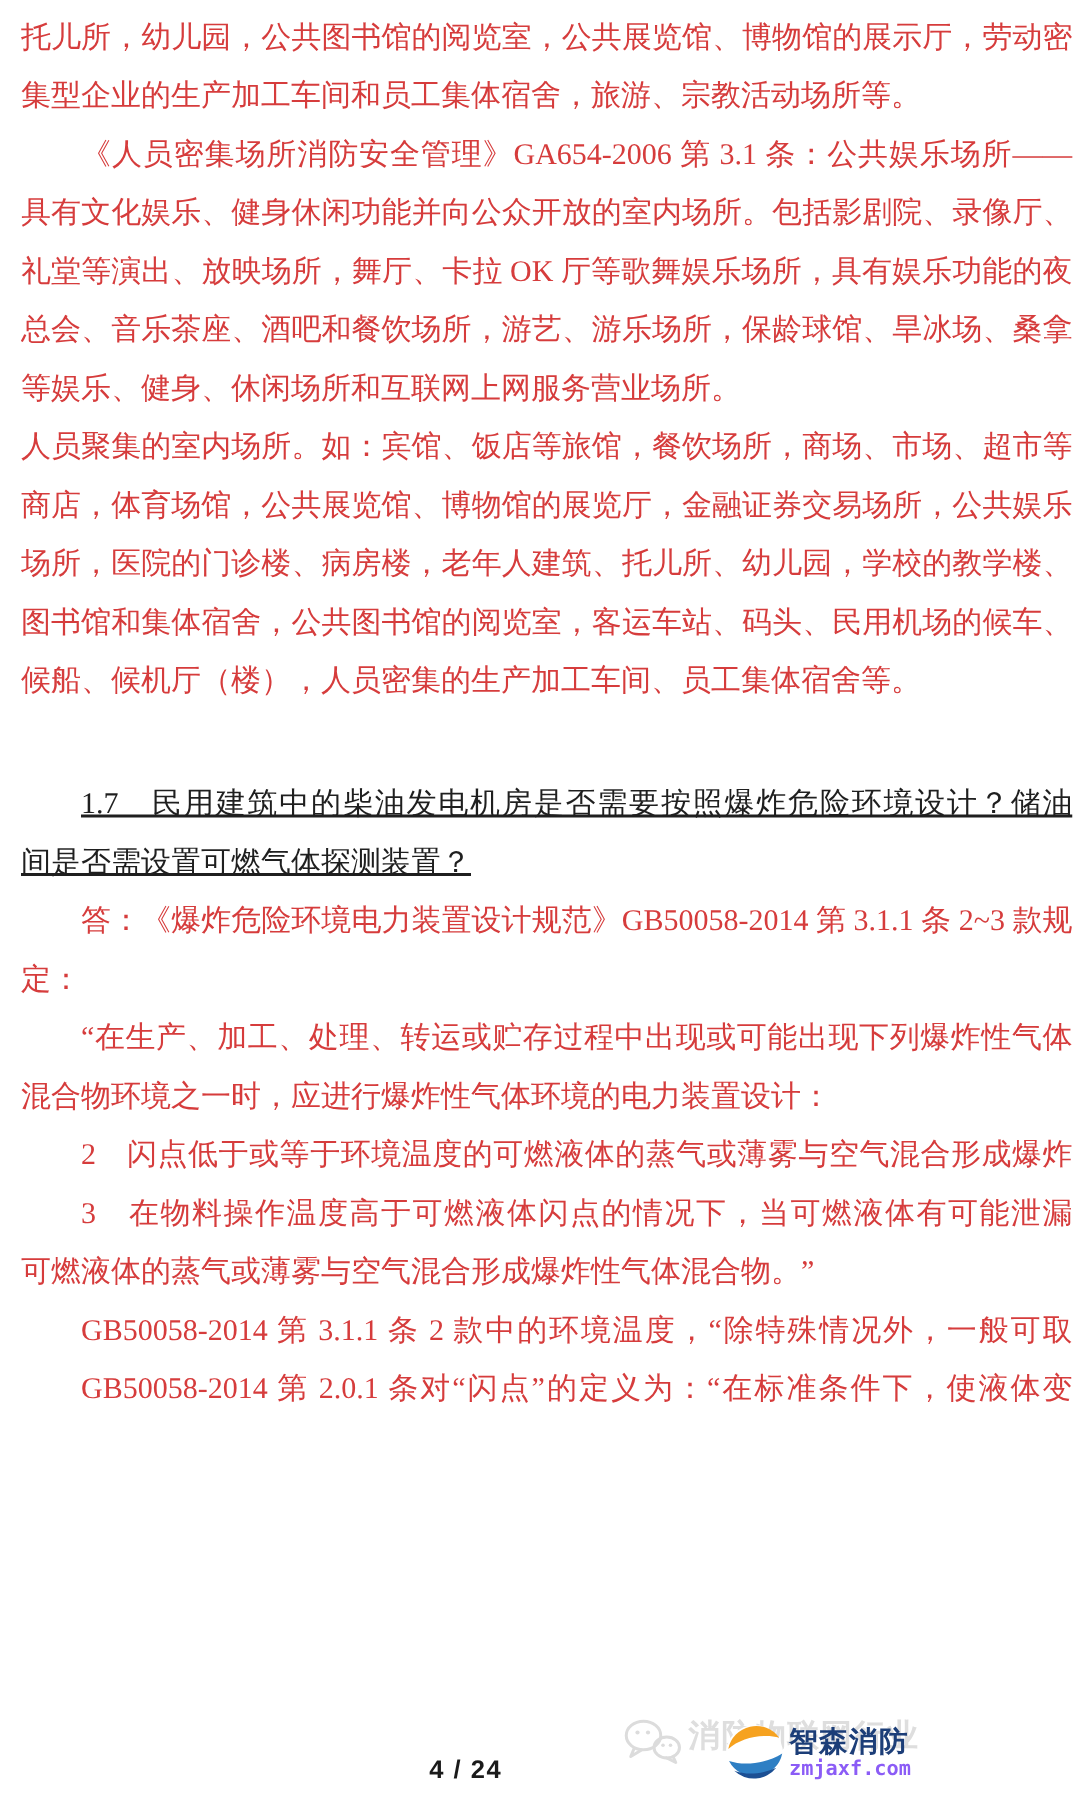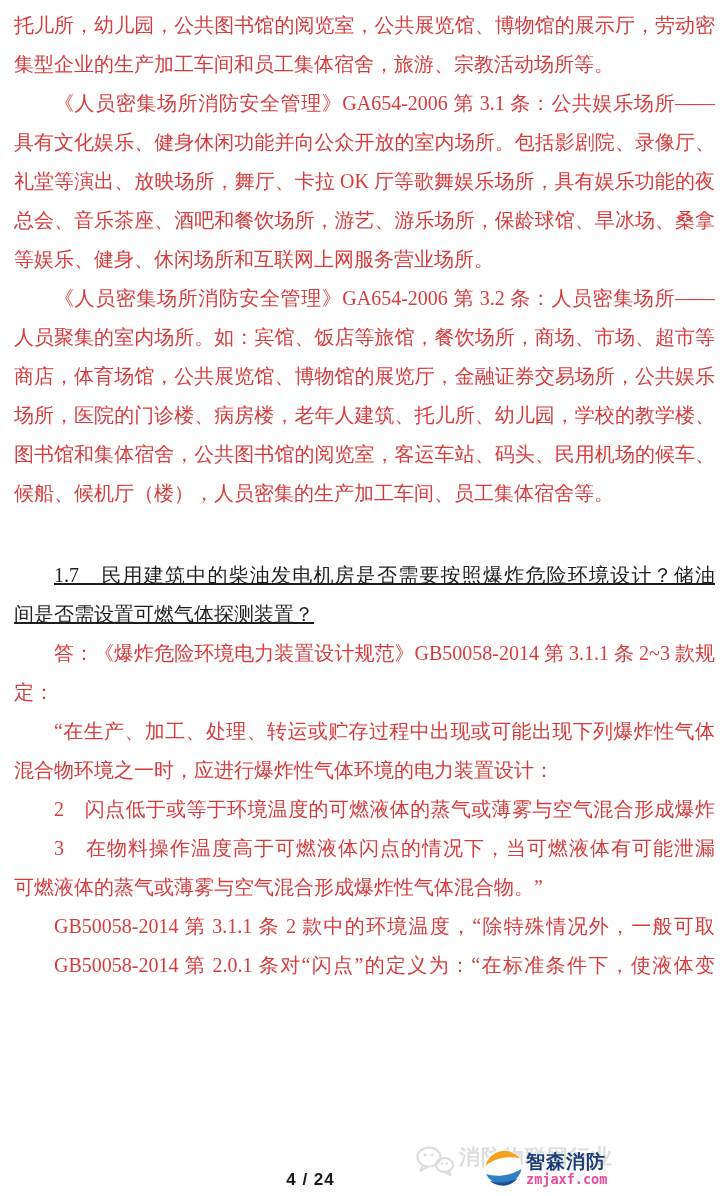--- a/index.html
+++ b/index.html
@@ -82,21 +82,21 @@
     font-weight: bold;
     font-size: 19px;
     color: var(--brand_navy, #1c3e78);
     letter-spacing: 1px;
     white-space: nowrap;
   }
   .brand-url {
     font-family: "DejaVu Sans Mono", monospace;
     font-weight: bold;
     font-size: 13.5px;
-    color: #ec4899;
+    color: #8b5cf6;
     margin-top: 2px;
     white-space: nowrap;
   }
 </style>
 </head>
 <body>
 
 <div class="page">
 
   <div class="doc-body" id="doc-body">
@@ -105,21 +105,20 @@
         <div class="line last">集型企业的生产加工车间和员工集体宿舍，旅游、宗教活动场所等。</div>
       </div>
       <div class="para red">
         <div class="line indent">《人员密集场所消防安全管理》GA654-2006 第 3.1 条：公共娱乐场所——</div>
         <div class="line">具有文化娱乐、健身休闲功能并向公众开放的室内场所。包括影剧院、录像厅、</div>
         <div class="line">礼堂等演出、放映场所，舞厅、卡拉 OK 厅等歌舞娱乐场所，具有娱乐功能的夜</div>
         <div class="line">总会、音乐茶座、酒吧和餐饮场所，游艺、游乐场所，保龄球馆、旱冰场、桑拿</div>
         <div class="line last">等娱乐、健身、休闲场所和互联网上网服务营业场所。</div>
       </div>
       <div class="para red">
-        <div class="line indent">《人员密集场所消防安全管理》GA654-2006 第 3.2 条：人员密集场所——</div>
         <div class="line">人员聚集的室内场所。如：宾馆、饭店等旅馆，餐饮场所，商场、市场、超市等</div>
         <div class="line">商店，体育场馆，公共展览馆、博物馆的展览厅，金融证券交易场所，公共娱乐</div>
         <div class="line">场所，医院的门诊楼、病房楼，老年人建筑、托儿所、幼儿园，学校的教学楼、</div>
         <div class="line">图书馆和集体宿舍，公共图书馆的阅览室，客运车站、码头、民用机场的候车、</div>
         <div class="line last">候船、候机厅（楼），人员密集的生产加工车间、员工集体宿舍等。</div>
       </div>
       <div class="para black space-before">
         <div class="line indent">1.7　民用建筑中的柴油发电机房是否需要按照爆炸危险环境设计？储油</div>
         <div class="line last">间是否需设置可燃气体探测装置？</div>
       </div>

